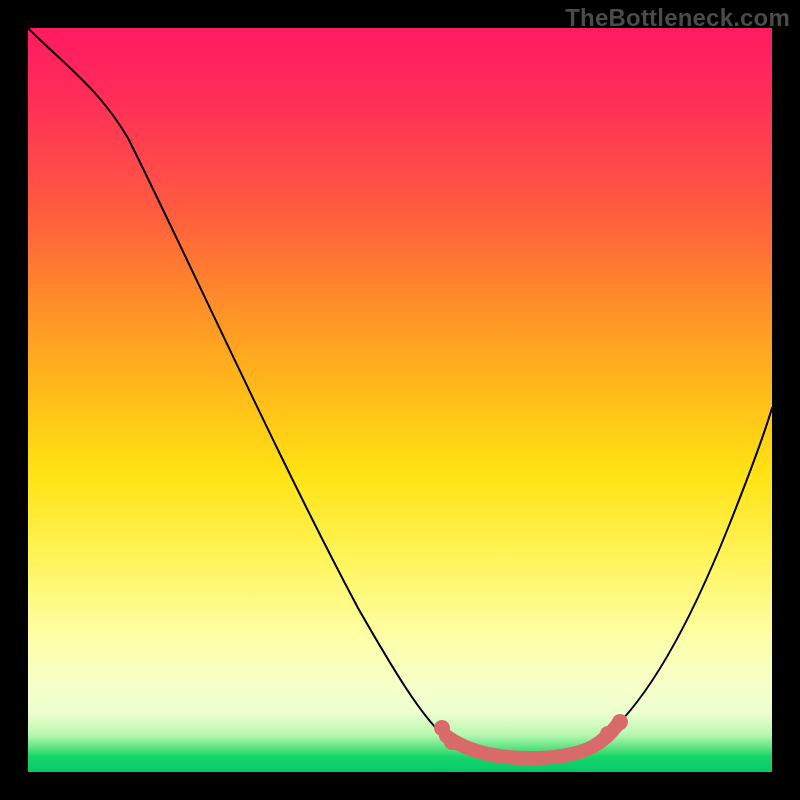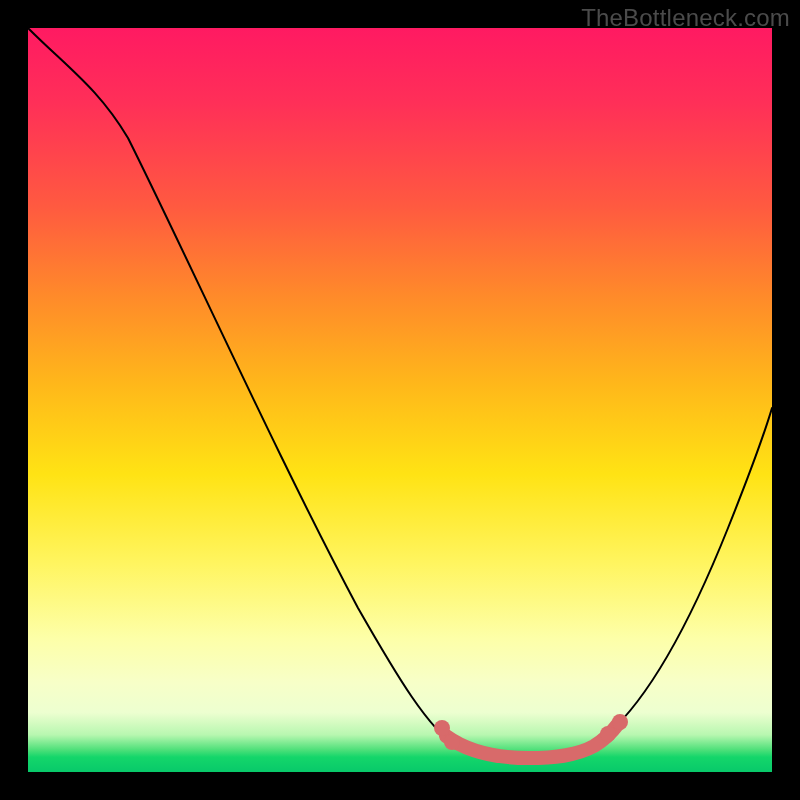--- a/index.html
+++ b/index.html
@@ -41,21 +41,21 @@
       #14d66a 98%,
       #08c96a 100%
     );
   }
   .watermark {
     position: absolute;
     top: 4px;
     right: 10px;
     color: #4b4b4b;
     font-size: 24px;
-    font-weight: 400;
+    font-weight: 700;
     letter-spacing: 0.2px;
     user-select: none;
   }
   svg.overlay {
     position: absolute;
     left: 0;
     top: 0;
     width: 744px;
     height: 744px;
   }

